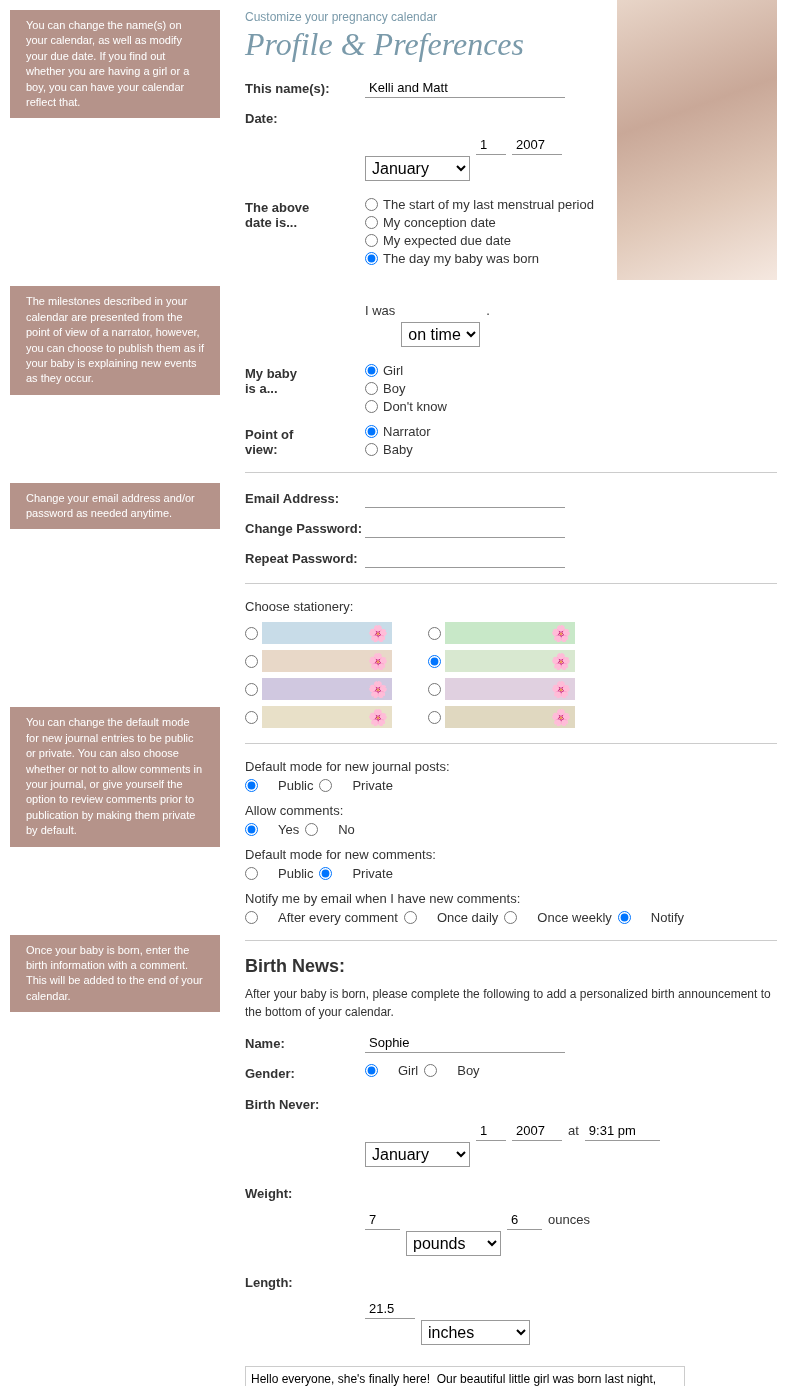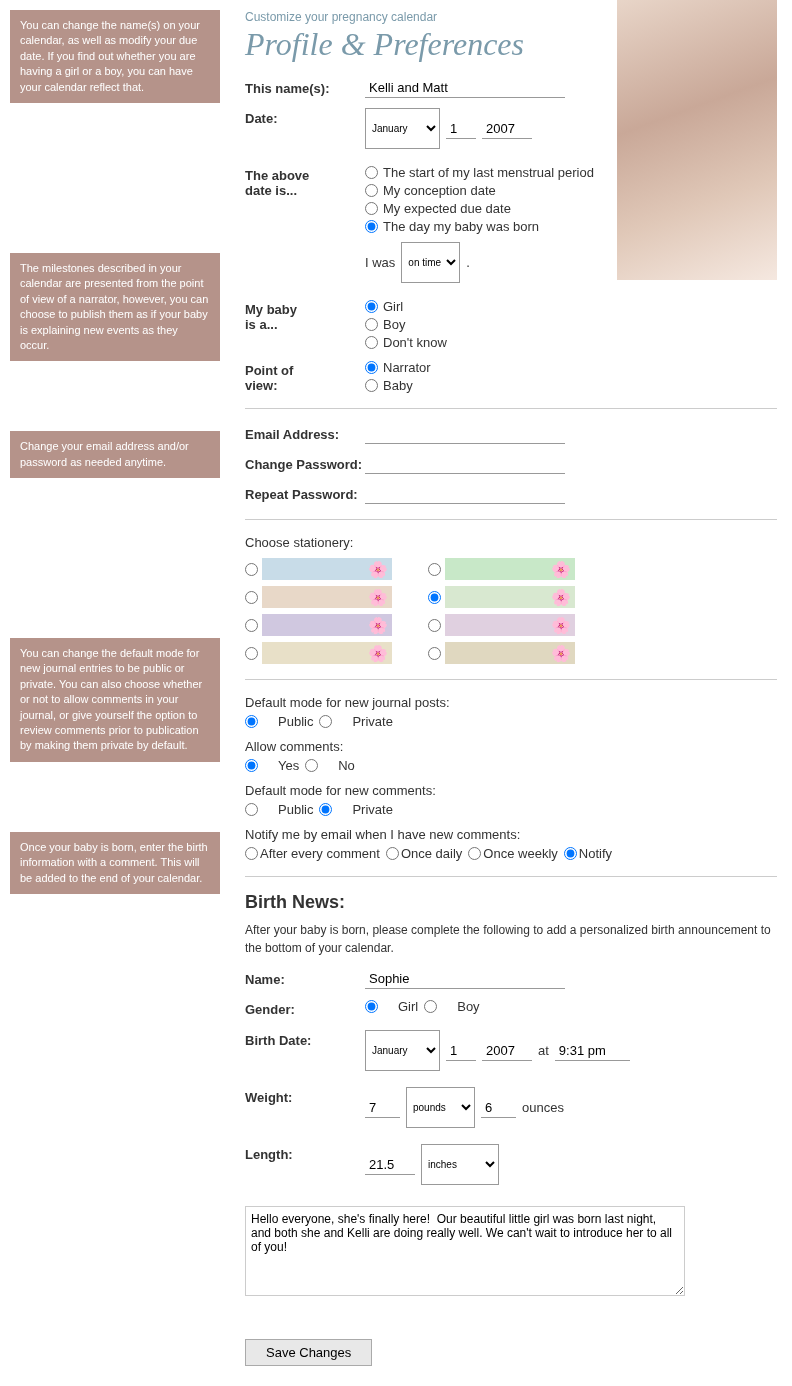--- a/index.html
+++ b/index.html
@@ -16,22 +16,22 @@
     }
     .sidebar {
       width: 230px;
       padding: 10px;
       flex-shrink: 0;
     }
     .sidebar-note {
       background: #b5938a;
       color: #fff;
       font-size: 11px;
-      padding: 8px 10px;
-      margin-bottom: 10px;
+      padding: 8px 16px;
+      margin-bottom: 28px;
       line-height: 1.4;
     }
     .main-content {
       flex: 1;
       padding: 10px 15px;
     }
     .page-subtitle {
       font-size: 12px;
       color: #7a9aaa;
       margin-bottom: 2px;
@@ -75,24 +75,25 @@
     input[type="text"], input[type="password"], input[type="email"] {
       border: none;
       border-bottom: 1px solid #999;
       background: transparent;
       font-size: 13px;
       padding: 2px 4px;
       outline: none;
       width: 180px;
     }
     select {
-      font-size: 10px;
-      padding: 13px 2px;
+      font-size: 16px;
+      padding: 2px 2px;
       background: #fff;
       border: 1px solid #999;
+      margin-top: 48px;
     }
     .radio-group {
       display: flex;
       flex-direction: column;
       gap: 3px;
     }
     .radio-group label {
       display: flex;
       align-items: center;
       gap: 5px;
@@ -132,21 +133,21 @@
     }
     .notify-row {
       display: flex;
       align-items: center;
       gap: 6px;
       flex-wrap: wrap;
       margin-top: 4px;
     }
     .notify-row label {
       display: flex;
-      gap: 2px;
+      gap: 20px;
     }
     .birth-section {
       margin-top: 15px;
     }
     .birth-desc {
       font-size: 12px;
       margin-bottom: 12px;
       line-height: 1.5;
     }
     textarea {
@@ -458,21 +459,21 @@
               </label>
             <label>
                 <input type="radio" name="birth_gender" style=""> 
                 <span>Boy</span>
               </label>
           </div>
         </div>
       </div>
 
       <div class="form-row">
-        <div class="form-label">Birth Date:</div>
+        <div class="form-label">Birth Never:</div>
         <div class="form-control-area">
           <div class="inline-row">
             <select>
               <option>January</option><option>February</option><option>March</option>
               <option>April</option><option>May</option><option>June</option>
               <option>July</option><option>August</option><option>September</option>
               <option>October</option><option>November</option><option>December</option>
             </select>
             <input type="text" value="1" style="width: 30px;">
             <input type="text" value="2007" style="width: 50px;">

